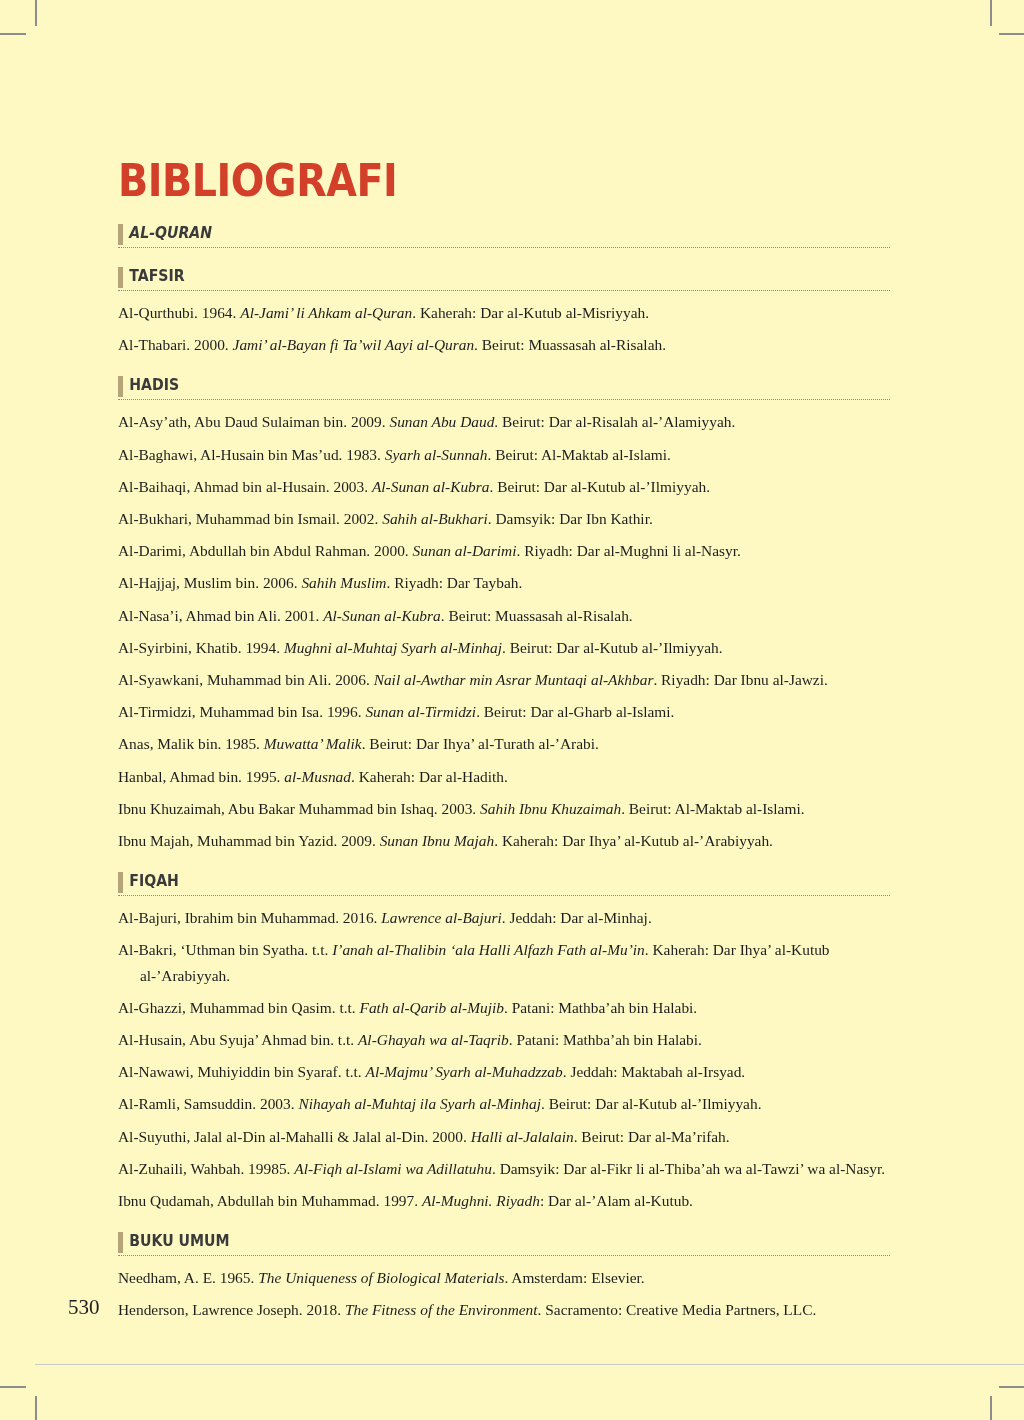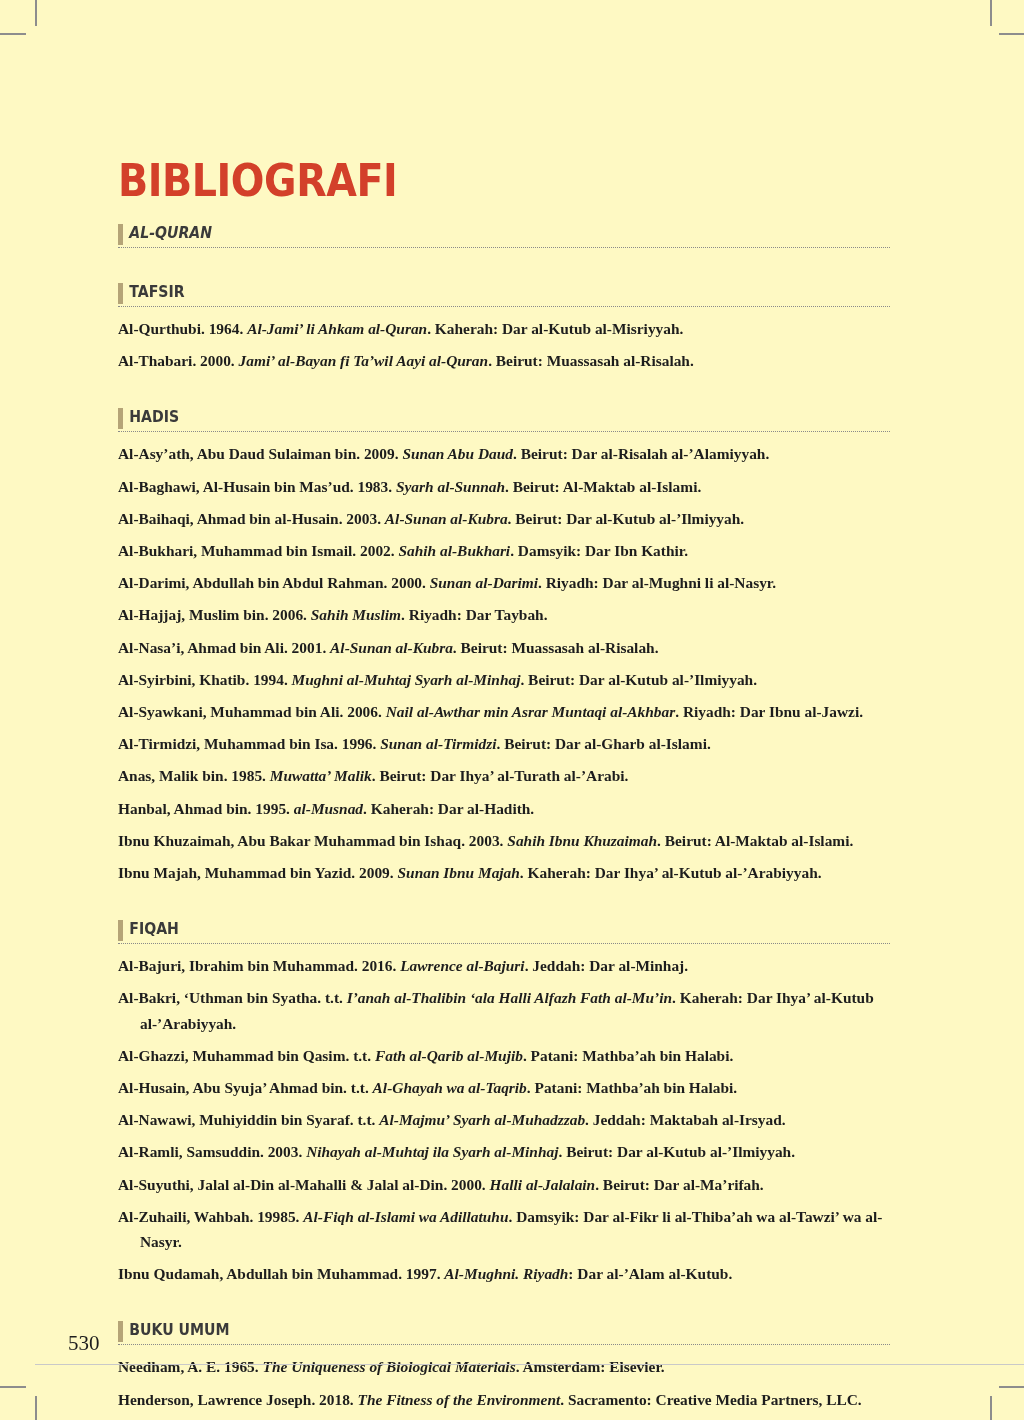--- a/index.html
+++ b/index.html
@@ -47,21 +47,21 @@
     margin: 0;
     padding-top: 158px;
     line-height: 1;
     transform: scaleX(0.88);
     transform-origin: left center;
   }
 
   
   .section-head {
     position: relative;
-    margin-top: 34px;
+    margin-top: 18px;
   }
   .section-head .bar {
     position: absolute;
     left: 0;
     top: 1px;
     width: 5px;
     height: 21px;
     background: #b5a477;
   }
   .section-head .label {
@@ -83,21 +83,20 @@
     width: 772px;
   }
 
   .section-head.tight { margin-top: 20px; font-style: italic; }
 
   
   .entries {
     margin: 0;
     padding: 0;
     list-style: none;
-    font-weight: bold;
   }
   .entry {
     font-family: "Liberation Serif", serif;
     font-size: 15.4px;
     line-height: 25.2px;
     color: #1d1d1d;
     padding-left: 22px;
     text-indent: -22px;
     margin-top: 7px;
   }
@@ -109,21 +108,21 @@
     position: absolute;
     left: 35px;
     top: 1364px;
     width: 989px;
     height: 1px;
     background: #c9c9c9;
   }
   .page-number {
     position: absolute;
     left: 68px;
-    top: 1331px;
+    top: 1295px;
     font-family: "Liberation Serif", serif;
     font-size: 21px;
     color: #1d1d1d;
   }
 </style>
 </head>
 <body>
 
 <div class="page">
 

